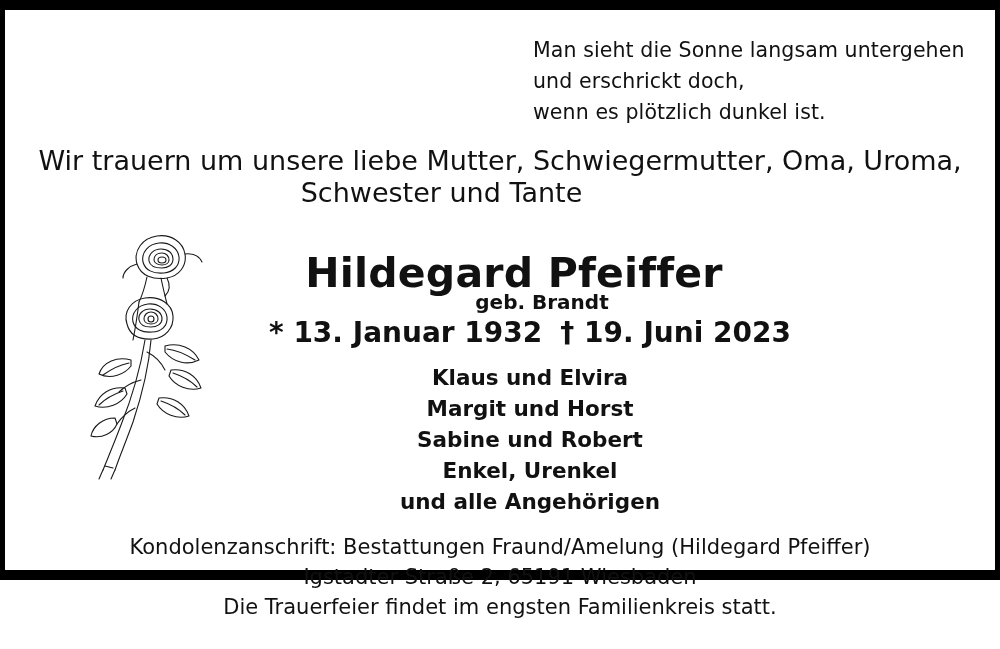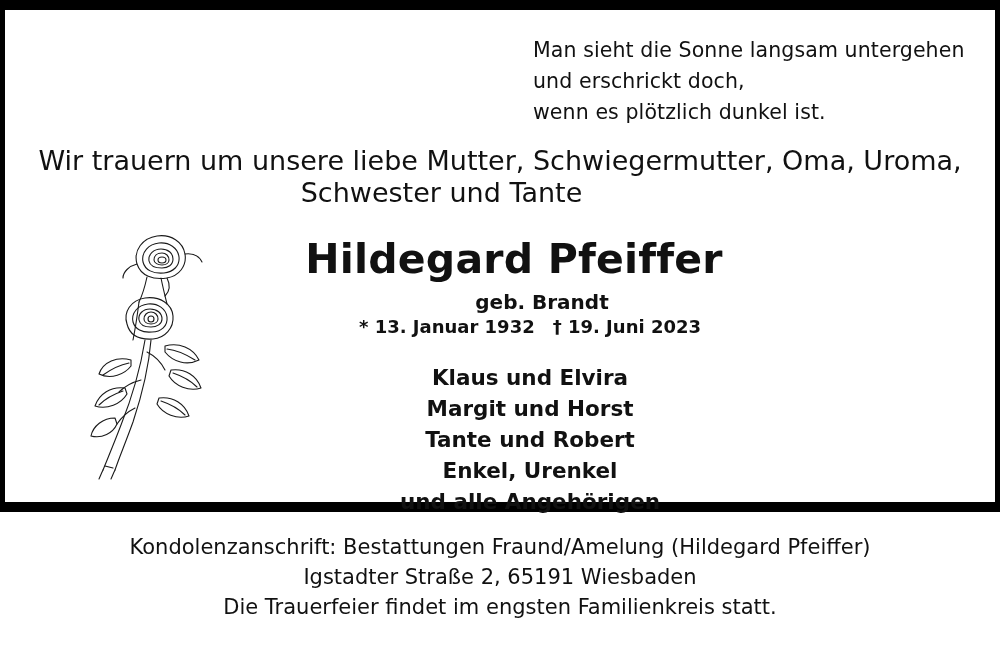--- a/index.html
+++ b/index.html
@@ -9,21 +9,21 @@
   }
   body {
     width: 1000px;
     height: 649px;
     font-family: "DejaVu Sans", sans-serif;
     overflow: hidden;
   }
   #notice {
     position: relative;
     width: 1000px;
-    height: 512px;
+    height: 580px;
     box-sizing: border-box;
     background: #ffffff;
     border-top: 10px solid #000000;
     border-bottom: 10px solid #000000;
     border-left: 5px solid #000000;
     border-right: 5px solid #000000;
   }
   .inner {
     position: relative;
     width: 100%;
@@ -72,42 +72,42 @@
   .intro .l2 {
     display: block;
     text-align: center;
     padding-right: 117px;
   }
 
   .name {
     position: absolute;
     left: 0;
     right: 0;
-    top: 225px;
+    top: 239px;
     font-size: 41px;
     font-weight: bold;
     letter-spacing: 0.2px;
     padding-left: 28px;
   }
   .maiden {
     position: absolute;
     left: 0;
     right: 0;
     top: 280px;
     font-size: 20px;
     font-weight: bold;
     padding-left: 60px;
     margin-left: 24px;
   }
   .dates {
     position: absolute;
     left: 0;
     right: 0;
     top: 306px;
-    font-size: 18px;
+    font-size: 28px;
     font-weight: bold;
     padding-left: 60px;
   }
   .dates .gap { display: inline-block; width: 18px; }
 
   .family {
     position: absolute;
     left: 0;
     right: 0;
     top: 352px;
@@ -197,21 +197,21 @@
     <div class="name">Hildegard Pfeiffer</div>
     <div class="maiden">geb. Brandt</div>
 
     <div class="dates">
       <span>* 13. Januar 1932</span><span class="gap"></span><span>† 19. Juni 2023</span>
     </div>
 
     <div class="family">
       <div>Klaus und Elvira</div>
       <div>Margit und Horst</div>
-      <div>Tante und Robert</div>
+      <div>Sabine und Robert</div>
       <div>Enkel, Urenkel</div>
       <div>und alle Angehörigen</div>
     </div>
 
     <div class="footer">
       <div>Kondolenzanschrift: Bestattungen Fraund/Amelung (Hildegard Pfeiffer)</div>
       <div>Igstadter Straße 2, 65191 Wiesbaden</div>
       <div>Die Trauerfeier findet im engsten Familienkreis statt.</div>
     </div>
 

